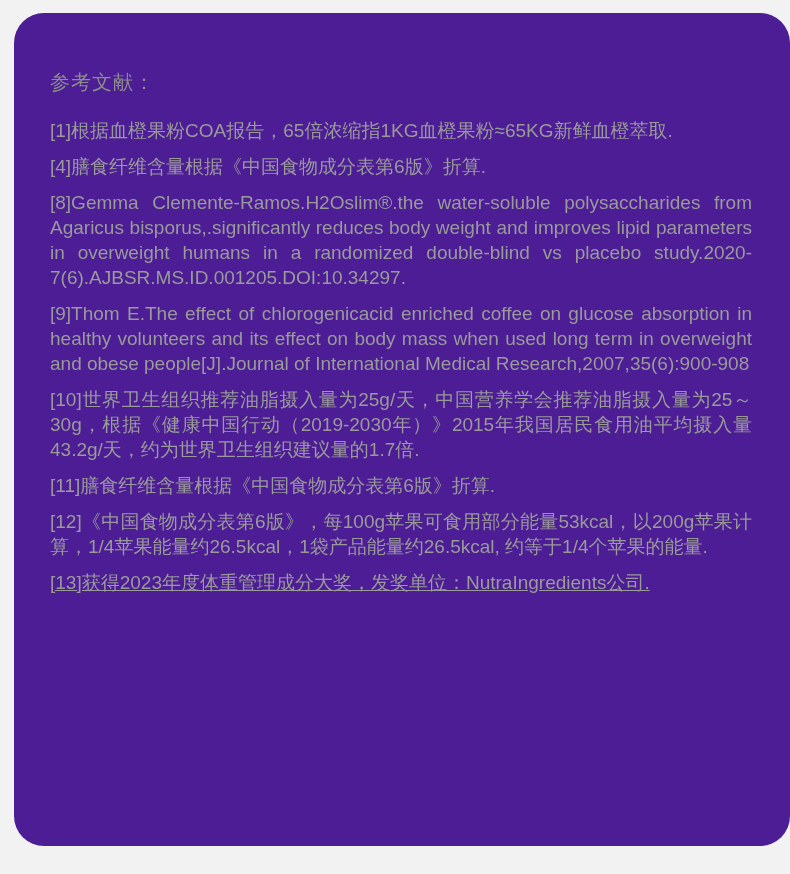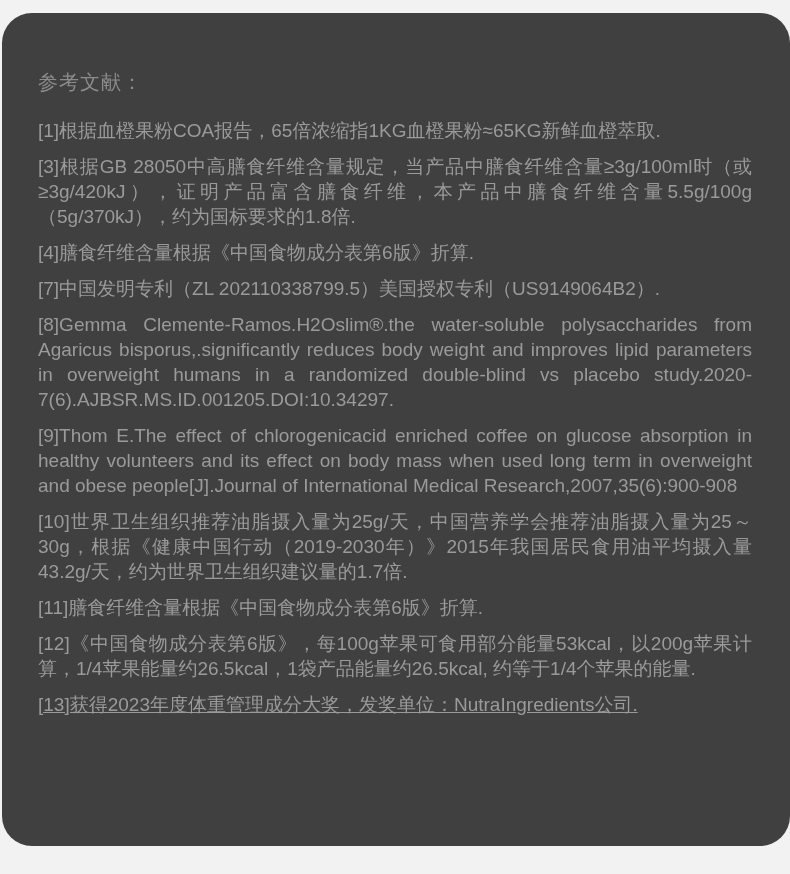--- a/index.html
+++ b/index.html
@@ -10,24 +10,24 @@
     width: 790px;
     height: 874px;
     background: #f2f2f2;
     overflow: hidden;
     font-family: "Liberation Sans", "DejaVu Sans", sans-serif;
     position: relative;
   }
   .card {
     position: absolute;
     top: 13px;
-    left: 2px;
+    left: 14px;
     right: 0;
     height: 833px;
-    background: #404040;
+    background: #4c1d95;
     border-radius: 30px;
     box-sizing: border-box;
     padding: 55px 38px 0 36px;
   }
   .heading {
     font-size: 20px;
     line-height: 28px;
     font-weight: 500;
     color: #8c8c8c;
     margin: 0 0 22px 0;
@@ -45,22 +45,20 @@
     margin-bottom: 0;
     text-decoration: underline;
   }
 </style>
 </head>
 <body>
 
 <div class="card">
   <h2 class="heading">参考文献：</h2>
   <p class="ref">[1]根据血橙果粉COA报告，65倍浓缩指1KG血橙果粉≈65KG新鲜血橙萃取.</p>
-  <p class="ref">[3]根据GB 28050中高膳食纤维含量规定，当产品中膳食纤维含量≥3g/100ml时（或≥3g/420kJ），证明产品富含膳食纤维，本产品中膳食纤维含量5.5g/100g（5g/370kJ），约为国标要求的1.8倍.</p>
   <p class="ref">[4]膳食纤维含量根据《中国食物成分表第6版》折算.</p>
-  <p class="ref">[7]中国发明专利（ZL 202110338799.5）美国授权专利（US9149064B2）.</p>
   <p class="ref">[8]Gemma Clemente-Ramos.H2Oslim®.the water-soluble polysaccharides from Agaricus bisporus,.significantly reduces body weight and improves lipid parameters in overweight humans in a randomized double-blind vs placebo study.2020-7(6).AJBSR.MS.ID.001205.DOI:10.34297.</p>
   <p class="ref">[9]Thom E.The effect of chlorogenicacid enriched coffee on glucose absorption in healthy volunteers and its effect on body mass when used long term in overweight and obese people[J].Journal of International Medical Research,2007,35(6):900-908</p>
   <p class="ref">[10]世界卫生组织推荐油脂摄入量为25g/天，中国营养学会推荐油脂摄入量为25～30g，根据《健康中国行动（2019-2030年）》2015年我国居民食用油平均摄入量43.2g/天，约为世界卫生组织建议量的1.7倍.</p>
   <p class="ref">[11]膳食纤维含量根据《中国食物成分表第6版》折算.</p>
   <p class="ref">[12]《中国食物成分表第6版》，每100g苹果可食用部分能量53kcal，以200g苹果计算，1/4苹果能量约26.5kcal，1袋产品能量约26.5kcal, 约等于1/4个苹果的能量.</p>
   <p class="ref">[13]获得2023年度体重管理成分大奖，发奖单位：NutraIngredients公司.</p>
 </div>
 
 </body></html>

